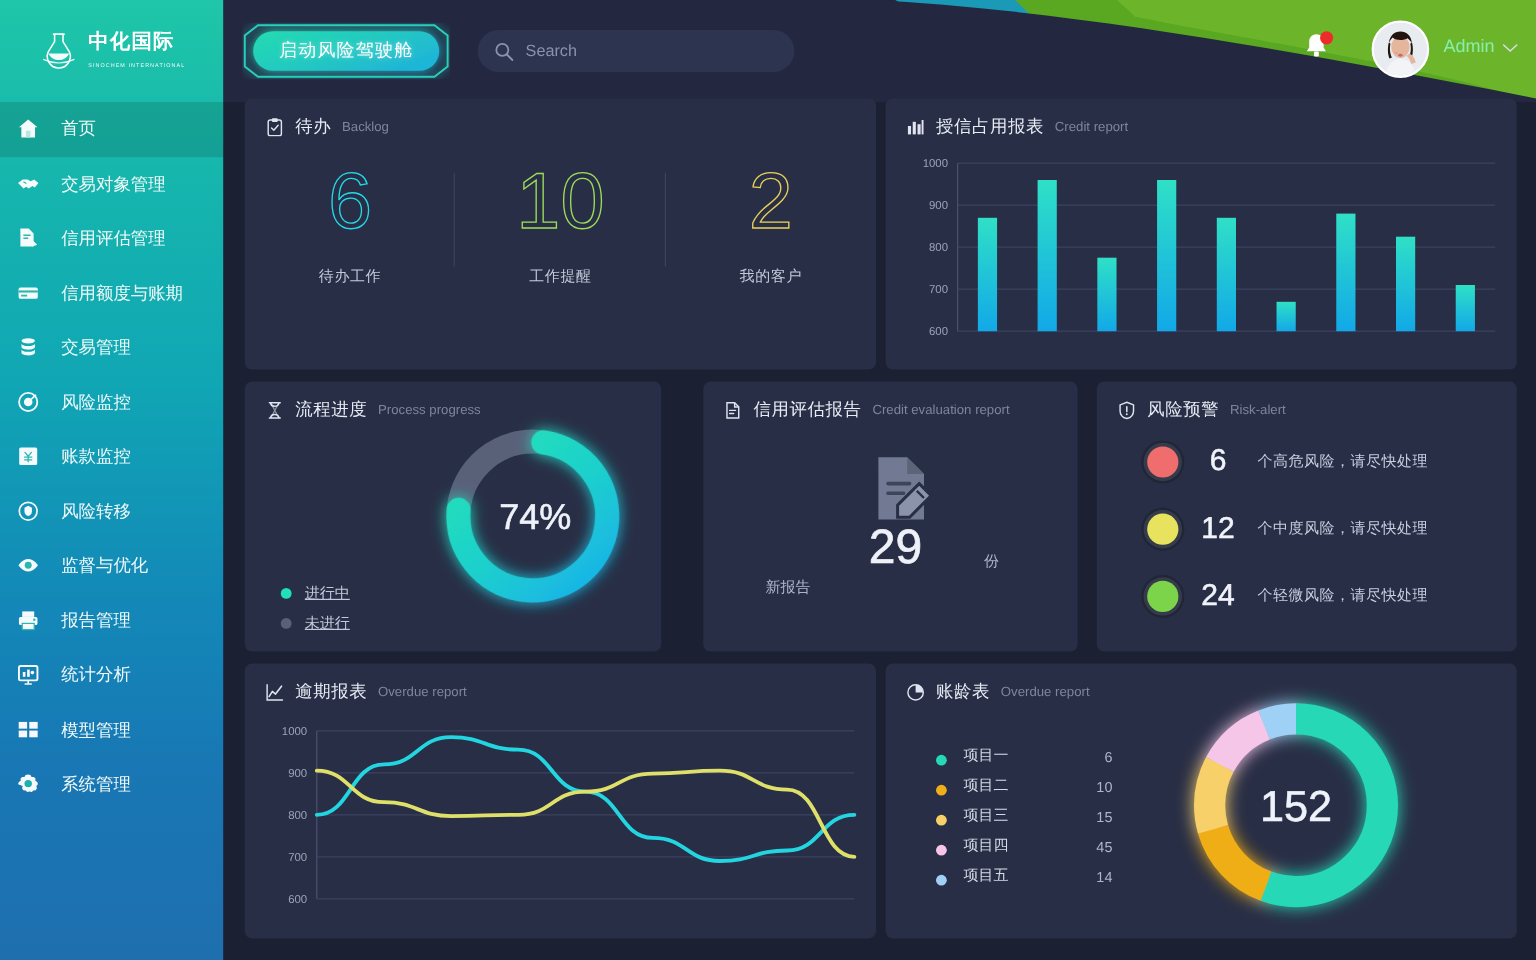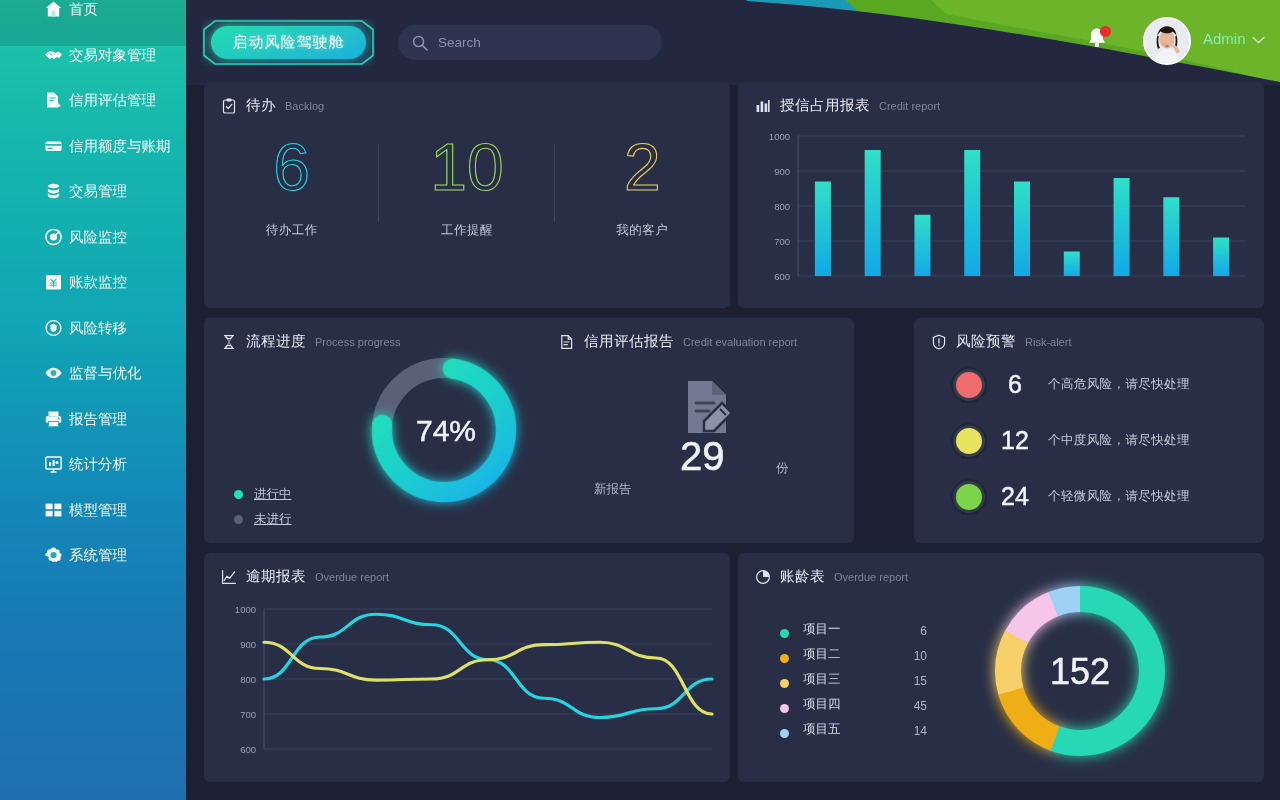--- a/index.html
+++ b/index.html
@@ -19,21 +19,21 @@
   }
   #brand {
     height: 85px; display: flex; align-items: center; justify-content: center; gap: 8px;
   }
   .brand-flask { width: 34px; height: 36px; position: relative; }
   .brand-text { color: #ffffff; line-height: 1; }
   .brand-cn { font-size: 17px; letter-spacing: 1px; font-weight: 600; }
   .brand-en { font-size: 4.5px; letter-spacing: 0.9px; margin-top: 3px; opacity: .95; white-space: nowrap; }
 
   .nav-item {
-    height: 45.5px; display: flex; padding-left: 44px; gap: 6px;
+    height: 45.5px; display: flex; align-items: center; padding-left: 14px; gap: 18px;
     color: #f2fbfb; font-size: 14.5px; cursor: pointer; position: relative;
   }
   .nav-item .nav-ico { width: 19px; height: 19px; flex: 0 0 19px; display: block; opacity: .96; }
   .nav-item.active { background: rgba(0,0,0,0.13); }
 
   
   #header {
     position: absolute; left: 186px; top: 0; width: 1094px; height: 85px;
     background: #232840; overflow: hidden;
   }
@@ -117,20 +117,38 @@
   .ag-val { width: 50px; text-align: right; color: #aeb5c9; font-size: 12px; }
 
   .axis-lbl { fill: #9aa2b8; font-size: 9.5px; font-family: "Liberation Sans", sans-serif; }
 </style>
 </head>
 <body>
 
 <div id="app">
 
   <div id="sidebar">
+    <div id="brand">
+      <span class="brand-flask">
+        <svg viewBox="0 0 34 36" width="34" height="36">
+          <g fill="none" stroke="#ffffff" stroke-width="1.3">
+            <path d="M13.5 3.5h7v6.2l5.3 8.5a9.6 9.6 0 1 1-17.6 0l5.3-8.5z"></path>
+            <path d="M12 3.5h10"></path>
+          </g>
+          <path d="M8.3 19.5h17.4a9.6 9.6 0 0 1-17.4 0z" fill="#ffffff" opacity=".95"></path>
+          <g stroke="#ffffff" stroke-width="1" fill="none" opacity=".9">
+            <path d="M4 24.5q13 6 26 0"></path>
+          </g>
+        </svg>
+      </span>
+      <span class="brand-text">
+        <span class="brand-cn">中化国际</span><br>
+        <span class="brand-en">SINOCHEM INTERNATIONAL</span>
+      </span>
+    </div>
     <div id="nav-list">
         <div class="nav-item active">
           <svg class="nav-ico" viewBox="0 0 19 19">
             <path d="M9.5 1.5 1.8 8h2v8.5h11.4V8h2z" fill="#fff"></path>
             <rect x="7.6" y="11" width="3.8" height="5.5" fill="#bfeae6"></rect>
           </svg>
           <span>首页</span>
         </div>
         <div class="nav-item">
           <svg class="nav-ico" viewBox="0 0 19 19">
@@ -399,21 +417,21 @@
             <span class="d" style="background:#1fe0b8"></span>
             <span class="t">进行中</span>
           </div>
           <div class="pp-leg" style="top: 193px;">
             <span class="d" style="background:#596179"></span>
             <span class="t">未进行</span>
           </div>
         </div>
     </div>
 
-    <div class="card" style="left:356px;top:233px;width:312px;height:225px;padding-left:20px;">
+    <div class="card" style="left:400px;top:233px;width:312px;height:225px;padding-left:20px;">
       <div class="card-head">
         <svg class="card-ico" viewBox="0 0 16 16">
           <path d="M2.8 1.6h6.4l3.4 3.4v9.4H2.8z" fill="none" stroke="#dfe4f0" stroke-width="1.2"></path>
           <path d="M9.2 1.6v3.5h3.4" fill="none" stroke="#dfe4f0" stroke-width="1.2"></path>
           <path d="M5 8h5M5 10.6h3.4" stroke="#dfe4f0" stroke-width="1.1" stroke-linecap="round"></path>
         </svg>
         <span class="card-title-cn">信用评估报告</span>
         <span class="card-title-en">Credit evaluation report</span>
       </div>
       <svg width="64" height="64" viewBox="0 0 64 64" style="position:absolute;left:134px;top:57px;">

